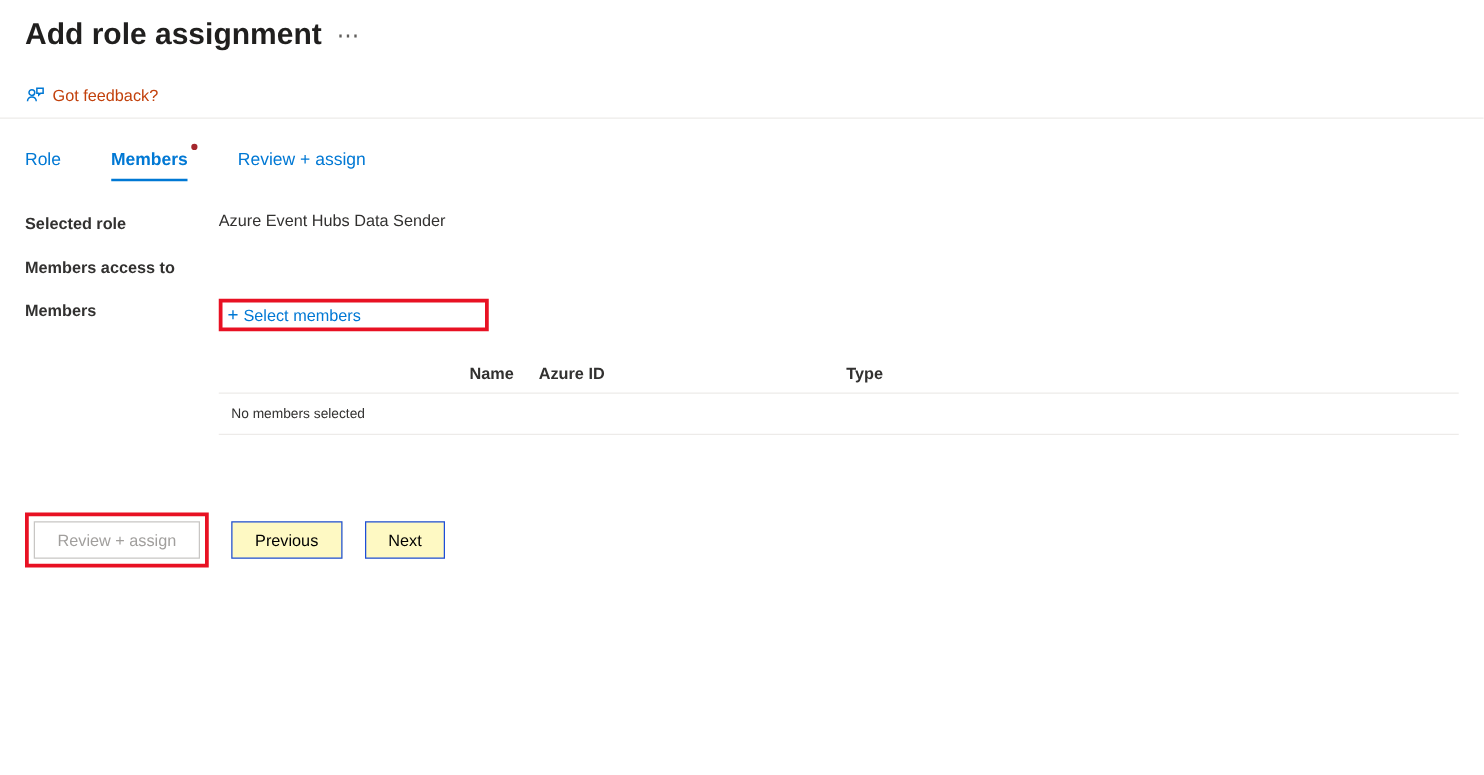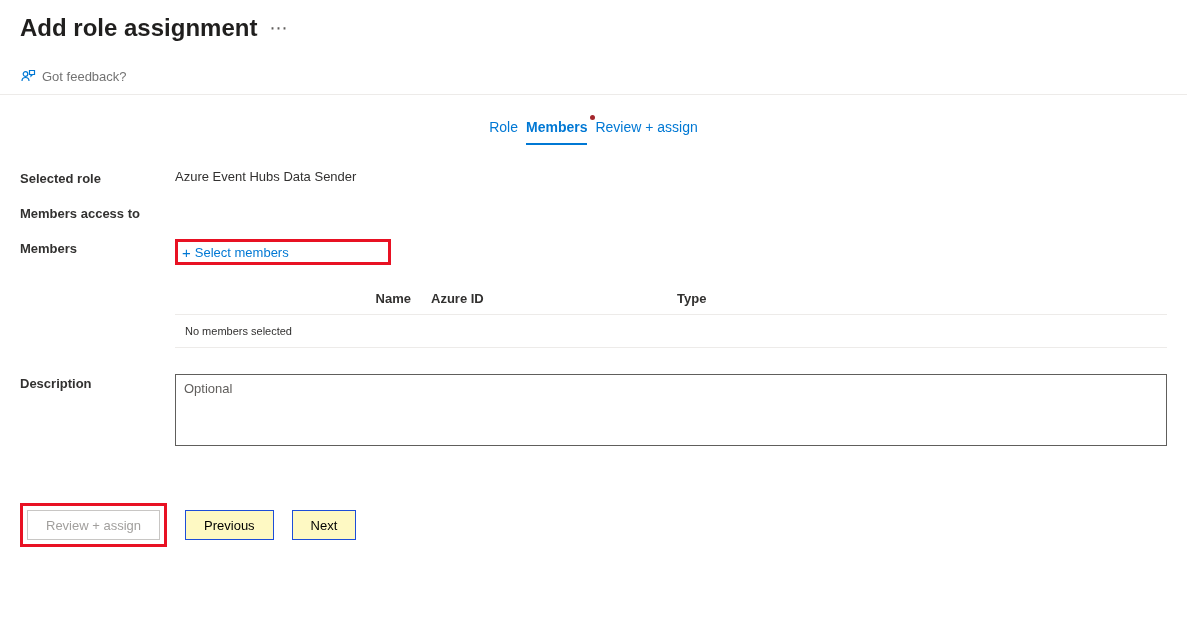--- a/index.html
+++ b/index.html
@@ -21,28 +21,27 @@
       font-weight: 600;
       color: #201f1e;
     }
     .more-icon { color: #605e5c; font-size: 18px; line-height: 1; letter-spacing: 1px;}
     .feedback-bar {
       border-bottom: 1px solid #edebe9;
       padding: 8px 20px 10px;
       display: flex;
       align-items: center;
       gap: 6px;
-      color: #737373;
+      color: #c2410c;
     }
     .feedback-icon svg { width: 16px; height: 16px; display:block;}
     .tabs {
       display: flex;
-      gap: 8px;
+      gap: 40px;
       padding: 18px 20px 0;
-      justify-content: center;
     }
     .tab {
       color: #0078d4;
       font-size: 14px;
       padding: 6px 0 8px;
       cursor: pointer;
       position: relative;
     }
     .tab.active {
       font-weight: 600;
@@ -221,26 +220,20 @@
 
   <div class="members-table">
     <div class="table-head">
       <div class="th col-name">Name</div>
       <div class="th col-object">Azure ID</div>
       <div class="th col-type">Type</div>
     </div>
     <div class="table-body-row">No members selected</div>
   </div>
 
-  <div class="form-row">
-    <div class="label-col">Description</div>
-    <div class="field-col">
-      <textarea class="desc-textarea" placeholder="Optional" style=""></textarea>
-    </div>
-  </div>
 
 </div>
 
 <div class="footer">
   <span class="redbox-review">
     <button class="btn btn-disabled">Review + assign</button>
   </span>
   <button class="btn">Previous</button>
   <button class="btn">Next</button>
 </div>

